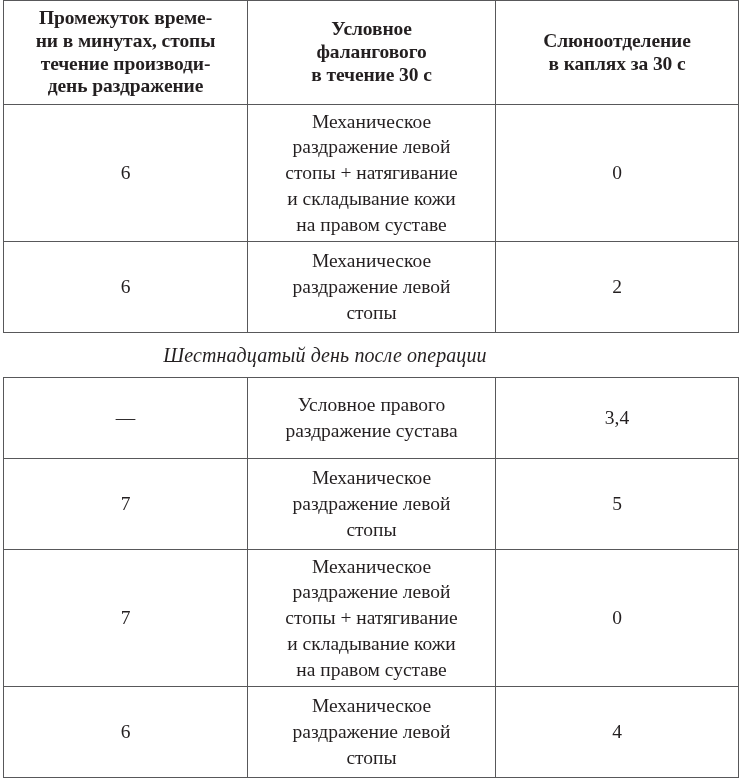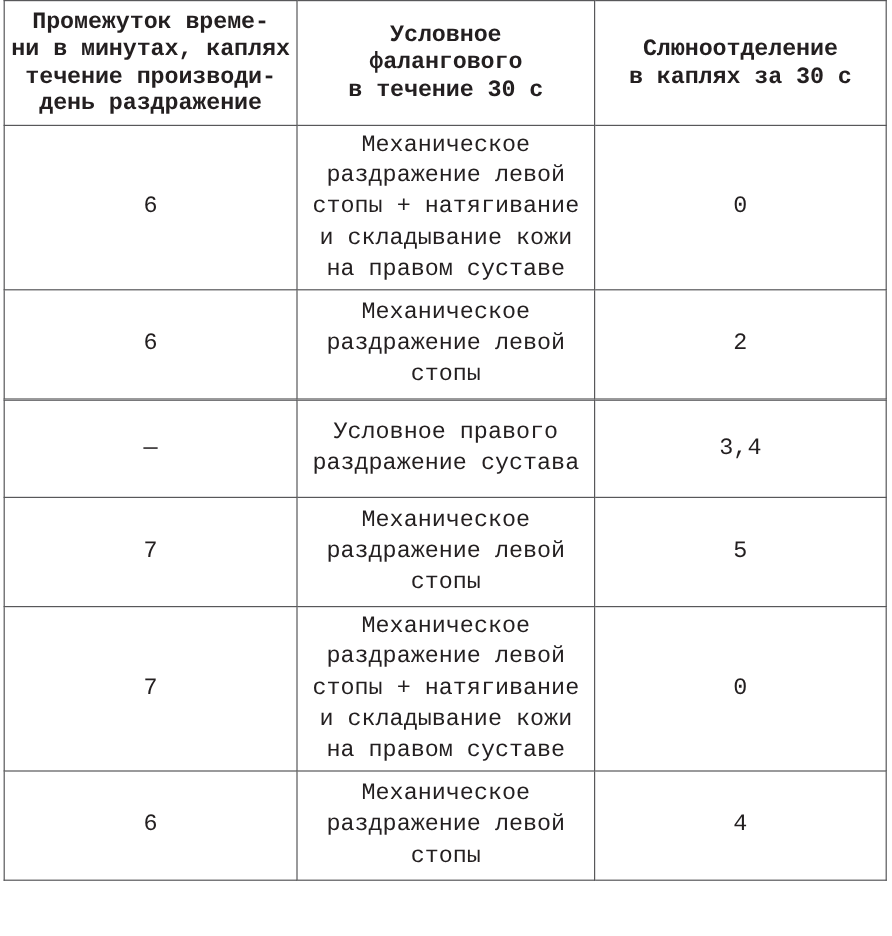--- a/index.html
+++ b/index.html
@@ -12,21 +12,20 @@
     height: 780px;
     font-family: "Liberation Serif", "DejaVu Serif", serif;
     color: #231f20;
     overflow: hidden;
   }
   .page {
     position: relative;
     width: 650px;
     height: 780px;
     box-sizing: border-box;
-    font-family: Liberation Mono, monospace;
   }
   table.data-table {
     border-collapse: collapse;
     table-layout: fixed;
     width: 735px;
     margin: 0 0 0 3px;
     background: #ffffff;
   }
   table.data-table td,
   table.data-table th {
@@ -82,21 +81,21 @@
   <table class="data-table">
     <colgroup>
         <col class="c1">
         <col class="c2">
         <col class="c3">
       </colgroup>
     <thead>
       <tr>
         <th class="head-cell">
           <span class="hl">Промежуток време-</span>
-          <span class="hl">ни в минутах, каплях</span>
+          <span class="hl">ни в минутах, стопы</span>
           <span class="hl">течение производи-</span>
           <span class="hl">день раздражение</span>
         </th>
         <th class="head-cell">
           <span class="hl">Условное</span>
           <span class="hl">фалангового</span>
           <span class="hl">в течение 30 с</span>
         </th>
         <th class="head-cell">
           <span class="hl">Слюноотделение</span>
@@ -121,20 +120,21 @@
         <td class="cell">
           <span class="tl">Механическое</span>
           <span class="tl">раздражение левой</span>
           <span class="tl">стопы</span>
         </td>
         <td class="cell num">2</td>
       </tr>
     </tbody>
   </table>
 
+  <div class="section-caption">Шестнадцатый день после операции</div>
 
   <table class="data-table">
     <colgroup>
         <col class="c1">
         <col class="c2">
         <col class="c3">
       </colgroup>
     <tbody>
       <tr class="r-short">
         <td class="cell dash">—</td>

